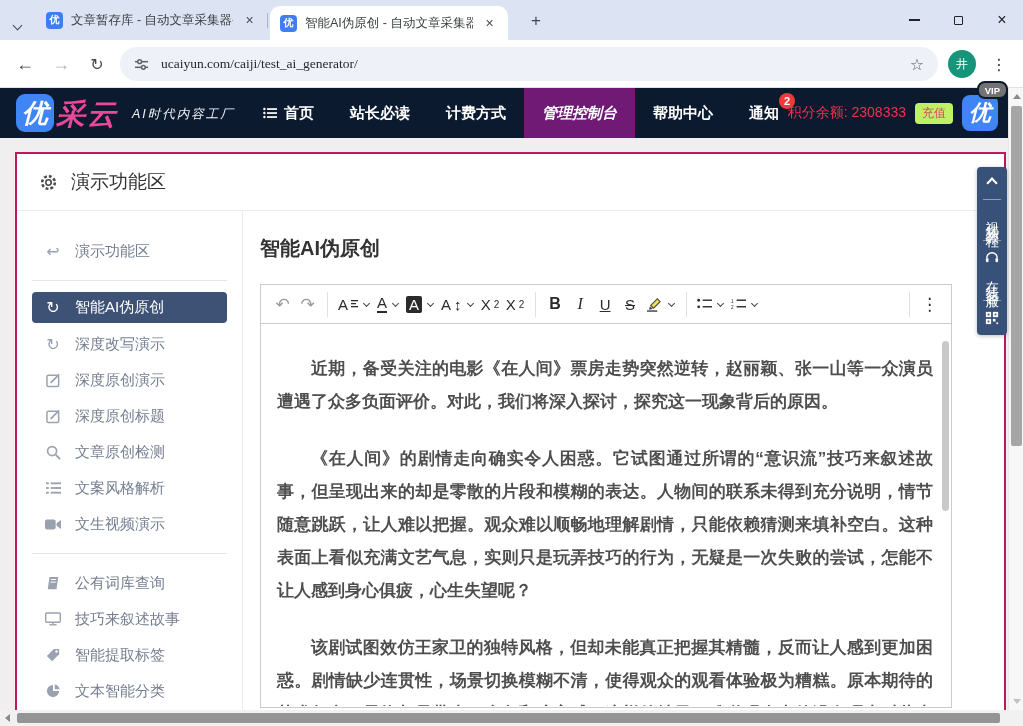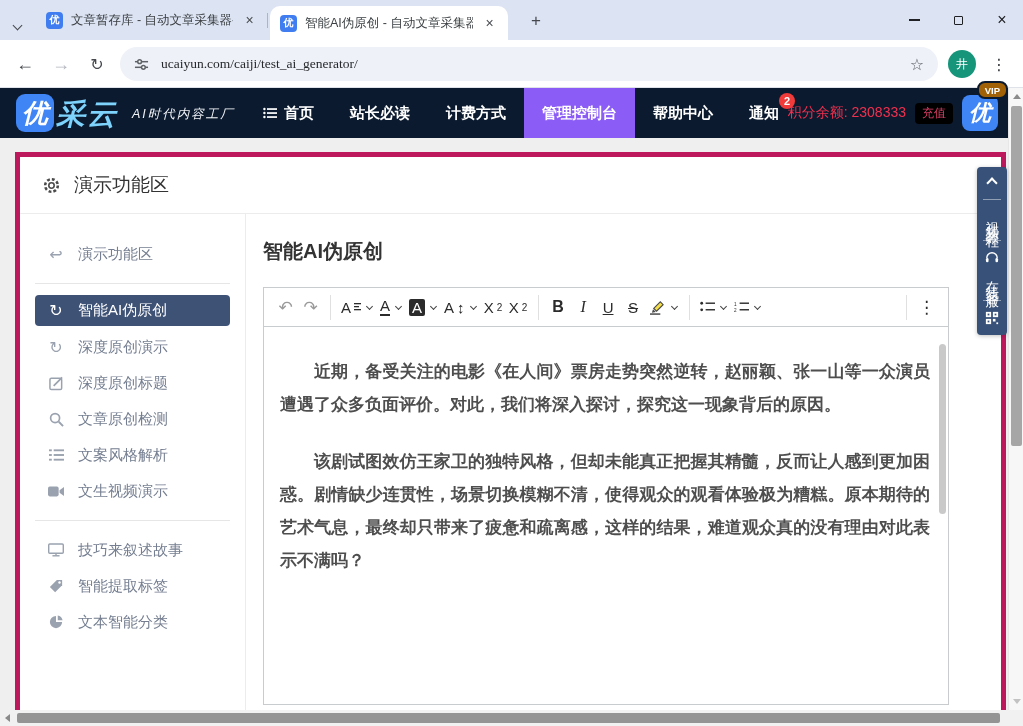--- a/index.html
+++ b/index.html
@@ -33,35 +33,35 @@
   .omnibox{position:absolute;left:120px;top:7px;width:818px;height:34px;border-radius:17px;background:#eef1f8;display:flex;align-items:center;padding:0 14px;}
   .omni-url{font-size:13.5px;color:#26282b;margin-left:12px;flex:1;font-family:Liberation Serif, serif;}
   .star{font-size:16px;color:#5f6368;}
   .profile{position:absolute;right:47px;top:10px;width:28px;height:28px;border-radius:50%;background:#17957a;color:#fff;font-size:12px;display:flex;align-items:center;justify-content:center;}
   .kebab{position:absolute;right:12px;top:10px;width:24px;height:28px;display:flex;align-items:center;justify-content:center;font-size:16px;color:#3c4043;}
 
   
   .viewport{position:absolute;left:0;top:88px;width:1008px;height:622px;}
   .sitenav{position:absolute;left:0;top:0;width:100%;height:50px;background:#0b1a2f;display:flex;align-items:center;}
   .logo-sq{position:absolute;left:16px;top:6px;width:38px;height:38px;border-radius:9px;background:#3f85f5;color:#fff;font-size:26px;font-weight:bold;font-style:italic;display:flex;align-items:center;justify-content:center;}
-  .logo-name{position:absolute;left:56px;top:7px;font-size:29px;font-weight:bold;font-style:italic;color:#7dd3fc;letter-spacing:2px;}
+  .logo-name{position:absolute;left:56px;top:7px;font-size:29px;font-weight:bold;font-style:italic;color:#ec4899;letter-spacing:2px;}
   .tagline{position:absolute;left:132px;top:18px;font-size:12.5px;color:#f2f4f8;letter-spacing:2px;font-style:italic;}
   .menu{position:absolute;left:245px;top:0;height:50px;display:flex;align-items:center;}
   .menu-item{height:50px;display:flex;align-items:center;gap:7px;padding:0 18px;color:#fff;font-size:15px;font-weight:bold;position:relative;}
-  .menu-item.active{background:#8b5cf6;}
+  .menu-item.active{background:#701a75;font-style:italic;}
   .badge{position:absolute;top:5px;right:2px;min-width:16px;height:16px;border-radius:8px;background:#f13a3a;color:#fff;font-size:11px;display:flex;align-items:center;justify-content:center;padding:0 4px;}
   .nav-right{position:absolute;right:10px;top:0;height:50px;display:flex;align-items:center;gap:9px;}
   .points{color:#f1304e;font-size:14px;}
-  .recharge{background:#000000;color:#e03e68;font-size:12px;padding:2px 7px;border-radius:4px;}
+  .recharge{background:#bef264;color:#e03e68;font-size:12px;padding:2px 7px;border-radius:4px;}
   .nav-avatar{position:relative;width:36px;height:36px;border-radius:8px;background:#3f85f5;color:#fff;font-size:22px;font-weight:bold;font-style:italic;display:flex;align-items:center;justify-content:center;}
-  .vip{position:absolute;top:-7px;right:-10px;background:#a16207;color:#fff;font-size:9.5px;font-weight:bold;padding:1.5px 6px;border-radius:8px;border:2px solid #0b1a2f;}
+  .vip{position:absolute;top:-7px;right:-10px;background:#737373;color:#fff;font-size:9.5px;font-weight:bold;padding:1.5px 6px;border-radius:8px;border:2px solid #0b1a2f;}
 
   
   .pagebg{position:absolute;left:0;top:50px;width:100%;height:572px;background:#efefef;overflow:hidden;}
-  .card{position:absolute;left:15px;top:14px;right:2px;bottom:-10px;background:#fff;border:5px solid #be185d;}
+  .card{position:absolute;left:15px;top:14px;right:2px;bottom:-10px;background:#fff;border:2px solid #be185d;}
   .card-head{height:57px;border-bottom:1px solid #ececec;display:flex;align-items:center;gap:13px;padding-left:22px;}
   .card-title{font-size:19px;color:#333;}
   .card-body{display:flex;height:calc(100% - 58px);}
   .sidebar{width:225px;padding:22px 15px 0 15px;flex-shrink:0;}
   .side-item{height:36px;display:flex;align-items:center;gap:13px;padding-left:12px;font-size:15px;color:#747e90;}
   .side-item .sicon{width:18px;display:flex;justify-content:center;color:#9aa2af;font-size:16px;flex-shrink:0;}
   .side-item.active{background:#3e5276;border-radius:4px;height:31px;color:#fff;margin:3px 0;}
   .side-item.active .sicon{color:#fff;}
   .side-div{border-top:1px solid #e6e6e6;margin:11px 0;}
   .mainarea{flex:1;border-left:1px solid #ececec;padding:22px 52px 0 17px;position:relative;}
@@ -217,20 +217,29 @@
             <span class="sicon">↩</span>
             <span>演示功能区</span>
           </div>
           <div class="side-div"></div>
           <div class="side-item active">
             <span class="sicon">↻</span>
             <span>智能AI伪原创</span>
           </div>
           <div class="side-item">
             <span class="sicon">↻</span>
+            <span>深度改写演示</span>
+          </div>
+          <div class="side-item">
+            <span class="sicon">
+                <svg width="15" height="15" viewBox="0 0 16 16">
+                  <rect x="1" y="2.5" width="12.5" height="12" rx="1.5" fill="none" stroke="#9aa2af" stroke-width="1.6"></rect>
+                  <line x1="5" y1="10.5" x2="14" y2="1.5" stroke="#9aa2af" stroke-width="1.8"></line>
+                </svg>
+              </span>
             <span>深度原创演示</span>
           </div>
           <div class="side-item">
             <span class="sicon">
                 <svg width="15" height="15" viewBox="0 0 16 16">
                   <rect x="1" y="2.5" width="12.5" height="12" rx="1.5" fill="none" stroke="#9aa2af" stroke-width="1.6"></rect>
                   <line x1="5" y1="10.5" x2="14" y2="1.5" stroke="#9aa2af" stroke-width="1.8"></line>
                 </svg>
               </span>
             <span>深度原创标题</span>
@@ -264,20 +273,30 @@
                 <svg width="16" height="13" viewBox="0 0 18 13">
                   <rect x="0" y="1" width="12" height="11" rx="2" fill="#9aa2af"></rect>
                   <polygon points="13,5 18,1.5 18,11.5 13,8" fill="#9aa2af"></polygon>
                 </svg>
               </span>
             <span>文生视频演示</span>
           </div>
           <div class="side-div"></div>
           <div class="side-item">
             <span class="sicon">
+                <svg width="14" height="14" viewBox="0 0 16 16">
+                  <path d="M4 1 L14 1 L12 15 L2 15 Z" fill="#9aa2af"></path>
+                  <line x1="5.6" y1="4" x2="11.5" y2="4" stroke="#fff" stroke-width="1.2"></line>
+                  <line x1="5.2" y1="7" x2="11" y2="7" stroke="#fff" stroke-width="1.2"></line>
+                </svg>
+              </span>
+            <span>公有词库查询</span>
+          </div>
+          <div class="side-item">
+            <span class="sicon">
                 <svg width="16" height="14" viewBox="0 0 18 15">
                   <rect x="0.8" y="0.8" width="16.4" height="10.4" rx="1.2" fill="none" stroke="#9aa2af" stroke-width="1.6"></rect>
                   <line x1="9" y1="11" x2="9" y2="13.5" stroke="#9aa2af" stroke-width="1.6"></line>
                   <line x1="5" y1="14" x2="13" y2="14" stroke="#9aa2af" stroke-width="1.6"></line>
                 </svg>
               </span>
             <span>技巧来叙述故事</span>
           </div>
           <div class="side-item">
             <span class="sicon">
@@ -372,20 +391,21 @@
                       <rect x="6" y="8.2" width="10" height="1.5"></rect>
                     </g>
                   </svg>
                 <span class="chev"></span>
               </div>
               <div class="tb-sep" style="margin-left:auto;"></div>
               <div class="tb-btn" style="font-size:17px;">⋮</div>
             </div>
             <div class="ed-content">
               <p>近期，备受关注的电影《在人间》票房走势突然逆转，赵丽颖、张一山等一众演员遭遇了众多负面评价。对此，我们将深入探讨，探究这一现象背后的原因。</p>
+              <p>《在人间》的剧情走向确实令人困惑。它试图通过所谓的“意识流”技巧来叙述故事，但呈现出来的却是零散的片段和模糊的表达。人物间的联系未得到充分说明，情节随意跳跃，让人难以把握。观众难以顺畅地理解剧情，只能依赖猜测来填补空白。这种表面上看似充满文艺气息，实则只是玩弄技巧的行为，无疑是一次失败的尝试，怎能不让人感到身心俱疲，心生失望呢？</p>
               <p>该剧试图效仿王家卫的独特风格，但却未能真正把握其精髓，反而让人感到更加困惑。剧情缺少连贯性，场景切换模糊不清，使得观众的观看体验极为糟糕。原本期待的艺术气息，最终却只带来了疲惫和疏离感，这样的结果，难道观众真的没有理由对此表示不满吗？</p>
 
             </div>
             <div class="ed-scroll"></div>
           </div>
         </div>
       </div>
     </div>
   </div>
 </div>

